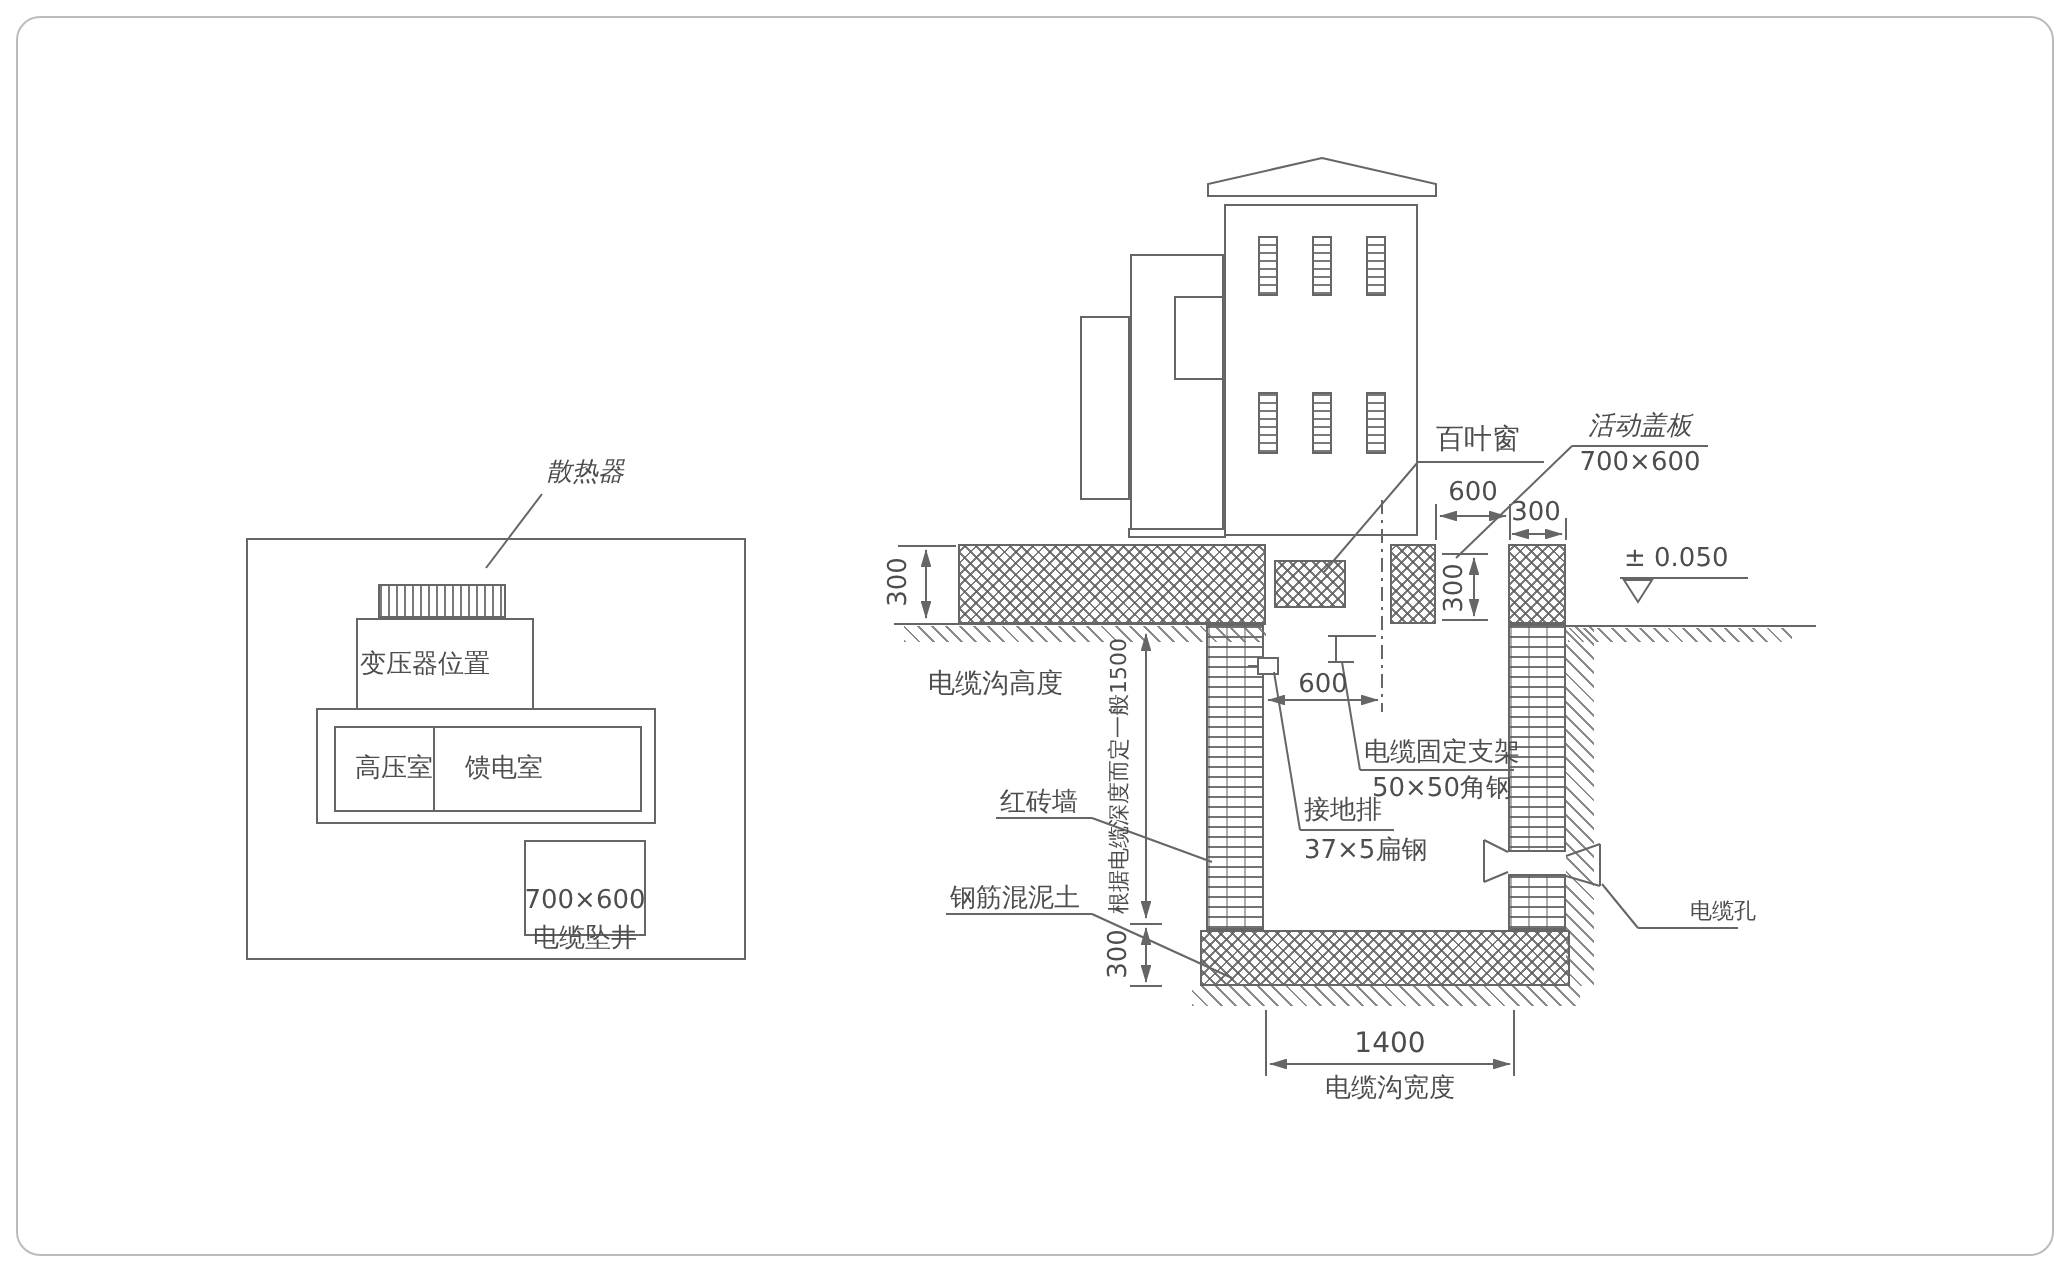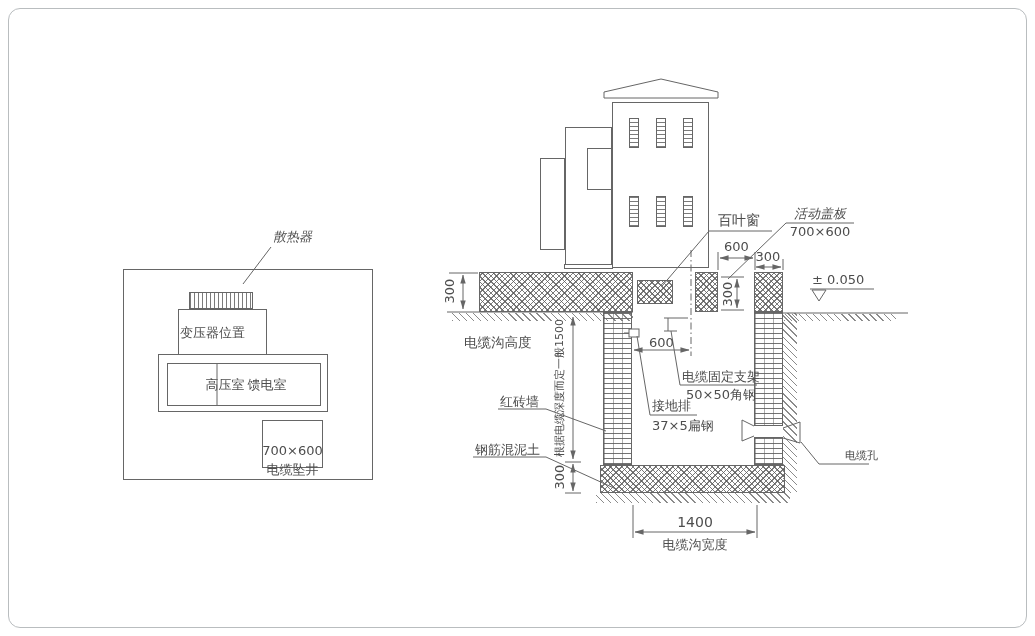--- a/index.html
+++ b/index.html
@@ -34,22 +34,22 @@
 
   <div class="box" style="left:123px;top:269px;width:250px;height:211px;"></div>
   <div class="vstripe" style="left:189px;top:292px;width:64px;height:17px;"></div>
   <div class="box" style="left:178px;top:309px;width:89px;height:46px;"></div>
   <div class="box" style="left:158px;top:354px;width:170px;height:58px;"></div>
   <div class="box" style="left:167px;top:363px;width:154px;height:43px;"></div>
   <div class="box" style="left:262px;top:420px;width:61px;height:48px;"></div>
 
   <div class="lbl" style="left:273px;top:229px;font-style:italic;">散热器</div>
   <div class="lbl ctr" style="left:180px;top:325px;width:62px;">变压器位置</div>
-  <div class="lbl ctr" style="left:167px;top:377px;width:60px;margin-left:28px;">高压室</div>
-  <div class="lbl ctr" style="left:215px;top:377px;width:104px;">馈电室</div>
+  <div class="lbl ctr" style="left:167px;top:377px;width:60px;">高压室</div>
+  <div class="lbl ctr" style="left:200px;top:377px;width:104px;">馈电室</div>
   <div class="lbl ctr" style="left:262px;top:426px;width:61px;margin-top:36px;">电缆坠井</div>
   <div class="lbl ctr" style="left:262px;top:443px;width:61px;">700×600</div>
 
   <div class="box" style="left:612px;top:102px;width:97px;height:166px;"></div>
   <div class="box" style="left:565px;top:127px;width:47px;height:138px;"></div>
   <div class="box" style="left:540px;top:158px;width:25px;height:92px;"></div>
   <div class="box" style="left:587px;top:148px;width:25px;height:42px;"></div>
   <div class="box" style="left:564px;top:264px;width:49px;height:5px;"></div>
   <div class="louvre" style="left:629px;top:118px;width:10px;height:30px;"></div>
   <div class="louvre" style="left:656px;top:118px;width:10px;height:30px;"></div>

